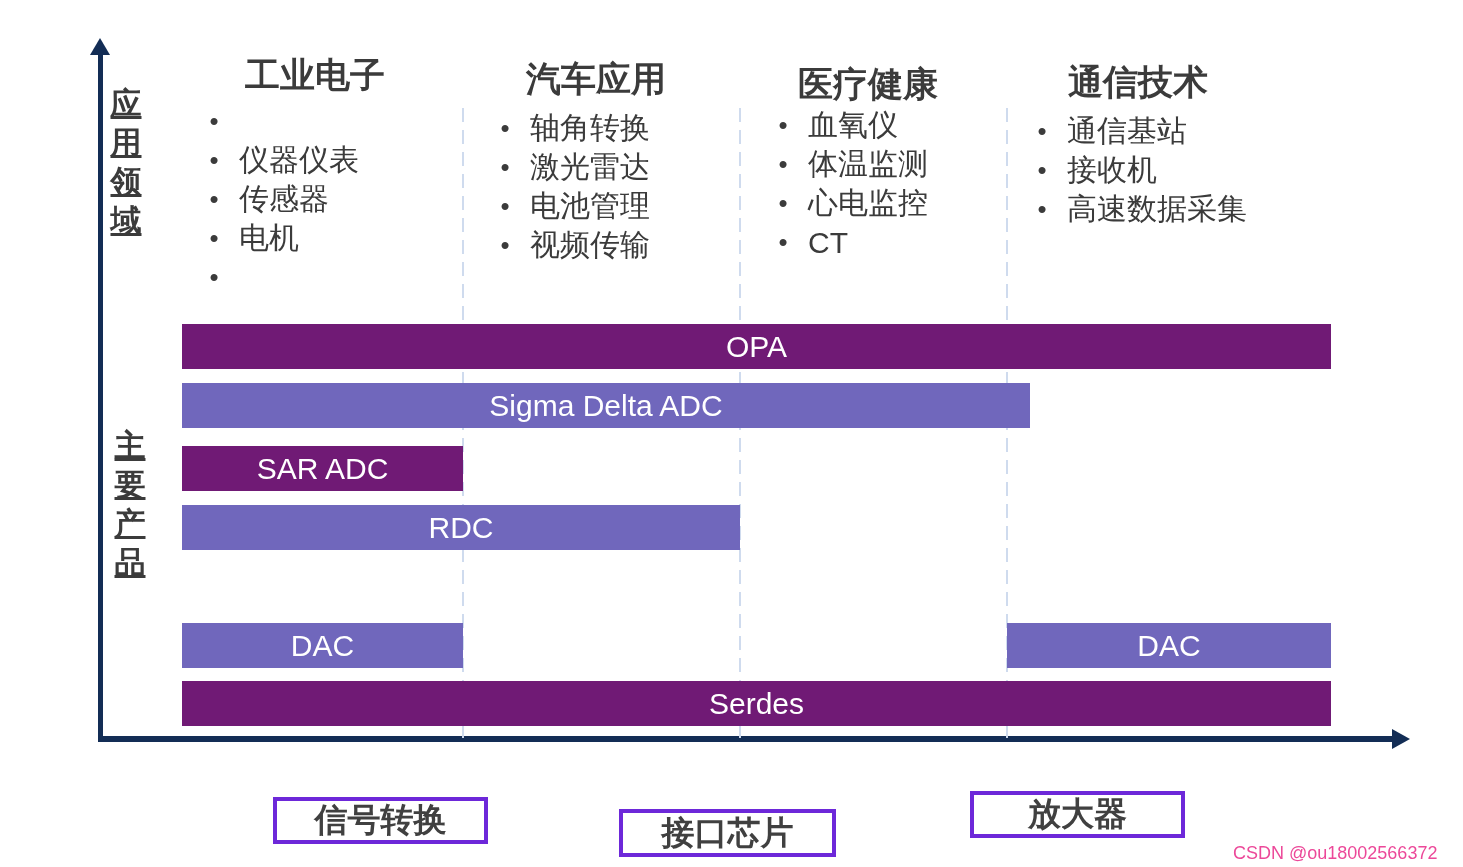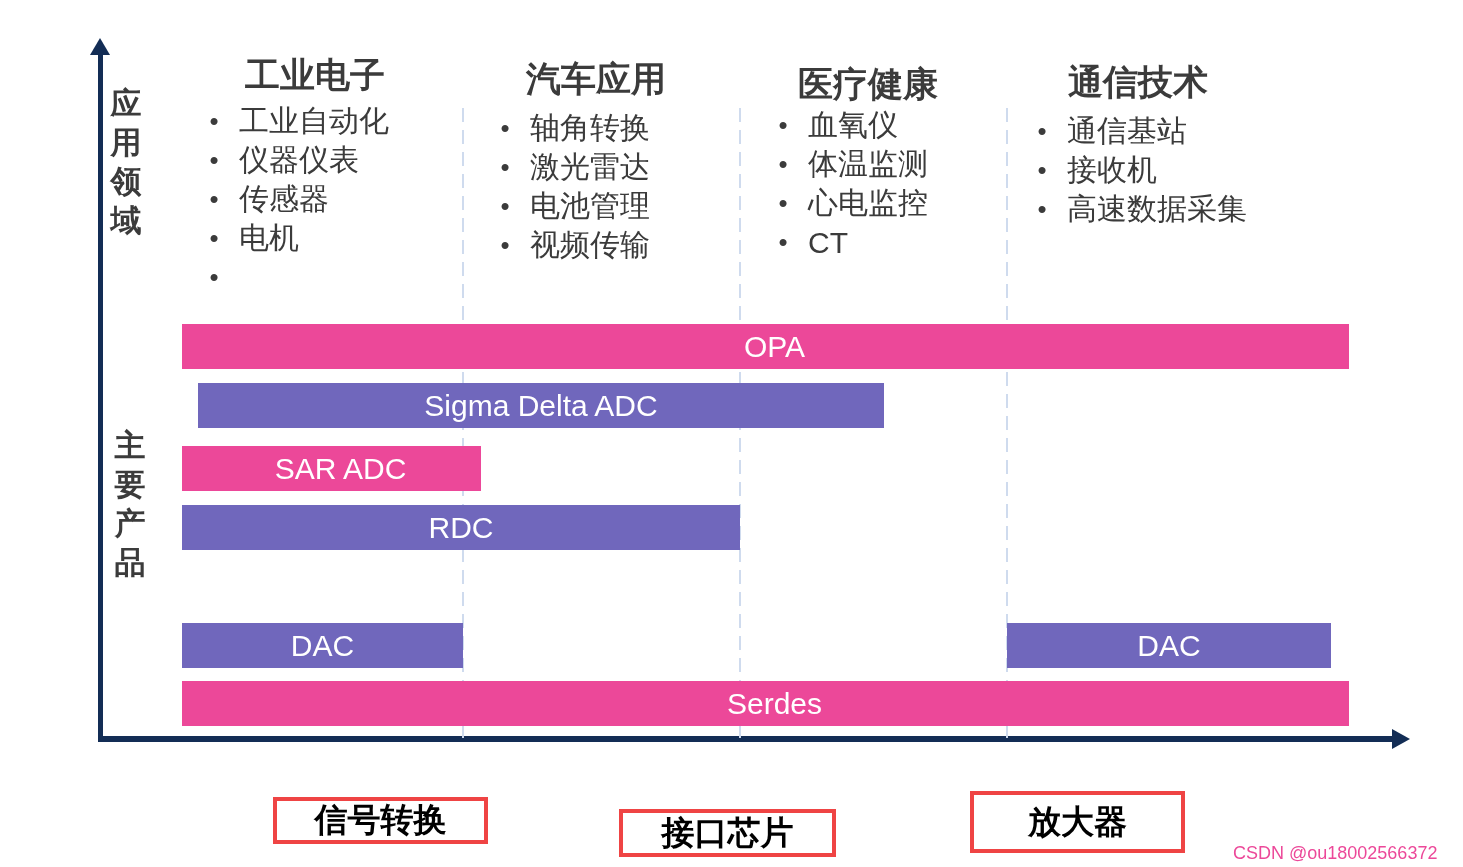--- a/index.html
+++ b/index.html
@@ -13,57 +13,57 @@
   .y-axis{position:absolute; left:98px; top:52px; width:5px; height:688px; background:#132d55;}
   .y-arrow{position:absolute; left:90px; top:38px; width:0; height:0;
            border-left:10px solid transparent; border-right:10px solid transparent;
            border-bottom:17px solid #132d55;}
   .x-axis{position:absolute; left:98px; top:736px; width:1296px; height:6px; background:#132d55;}
   .x-arrow{position:absolute; left:1392px; top:729px; width:0; height:0;
            border-top:10px solid transparent; border-bottom:10px solid transparent;
            border-left:18px solid #132d55;}
   
   .v-label{position:absolute; width:38px; font-size:31px; font-weight:700;
-           line-height:39px; text-align:center; word-break:break-all;}
+           line-height:39px; text-align:center; word-break:break-all;text-decoration:underline;}
   .v-label-app{left:107px; top:84px;}
   .v-label-prod{left:111px; top:426px;}
   
   .dash{position:absolute; top:108px; width:2px; height:630px; z-index:0;
         background:repeating-linear-gradient(180deg,#cfdbee 0 14px,transparent 14px 22px);}
   .d1{left:462px;} .d2{left:739px;} .d3{left:1006px;}
   
   .col-header{position:absolute; width:220px; font-size:35px; font-weight:700;
               text-align:center; white-space:nowrap; z-index:2;}
   .ch1{left:205px; top:52px;} .ch2{left:486px; top:56px;}
   .ch3{left:758px; top:61px;} .ch4{left:1028px; top:59px;}
   .col-list{position:absolute; list-style:none; margin:0; padding:0; z-index:2;}
   .cl1{left:204px; top:102px;} .cl2{left:495px; top:109px;}
   .cl3{left:773px; top:106px;} .cl4{left:1032px; top:112px;}
   .col-list li{display:flex; align-items:center; height:39px; font-size:30px; white-space:nowrap;}
   .bullet{width:20px; margin-right:15px; font-size:26px; text-align:center; flex:0 0 auto;}
   
   .bar{position:absolute; height:45px; z-index:1; display:flex; align-items:center;
        justify-content:center; color:#ffffff; font-size:30px; white-space:nowrap;}
-  .bar-blue{background:#ec4899;padding-left:18px;}
+  .bar-blue{background:#701a75;}
   .bar-purple{background:#7067bc;}
   .b-opa     {left:182px; top:324px; width:1149px;}
-  .b-sigma   {left:198px; top:383px; width:686px;}
+  .b-sigma   {left:182px; top:383px; width:848px;}
   .b-sar     {left:182px; top:446px; width:281px;}
   .b-rdc     {left:182px; top:505px; width:558px;}
   .b-pipeline{left:182px; top:563px; width:1149px;}
   .b-dac-l   {left:182px; top:623px; width:281px;}
   .b-dac-r   {left:1007px; top:623px; width:324px;}
   .b-serdes  {left:182px; top:681px; width:1149px;}
   
-  .tag-box{position:absolute; box-sizing:border-box; border:4px solid #ef4444;
+  .tag-box{position:absolute; box-sizing:border-box; border:4px solid #6d28d9;
            background:#ffffff; display:flex; align-items:center; justify-content:center;
-           font-size:33px; font-weight:700; color:#000000; white-space:nowrap;}
+           font-size:33px; font-weight:700; color:#404040; white-space:nowrap;}
   .t1{left:273px; top:797px; width:215px; height:47px;}
   .t2{left:619px; top:795px; width:217px; height:48px;margin-top:14px;}
-  .t3{left:970px; top:791px; width:215px; height:62px;}
+  .t3{left:970px; top:791px; width:215px; height:47px;}
   
   .watermark{position:absolute; left:1233px; top:843px; font-size:18px; color:#ec4899; white-space:nowrap;}
 </style>
 </head>
 <body>
 
 <div class="canvas">
 
   <div class="y-axis"></div>
   <div class="y-arrow"></div>
@@ -74,21 +74,20 @@
   <div class="v-label v-label-prod">主要产品</div>
 
   <div class="dash d1"></div>
   <div class="dash d2"></div>
   <div class="dash d3"></div>
 
   <div class="col-header ch1">工业电子</div>
   <ul class="col-list cl1">
     <li>
         <span class="bullet">•</span>
-        <span>工业自动化</span>
       </li>
     <li>
         <span class="bullet">•</span>
         <span>仪器仪表</span>
       </li>
     <li>
         <span class="bullet">•</span>
         <span>传感器</span>
       </li>
     <li>

